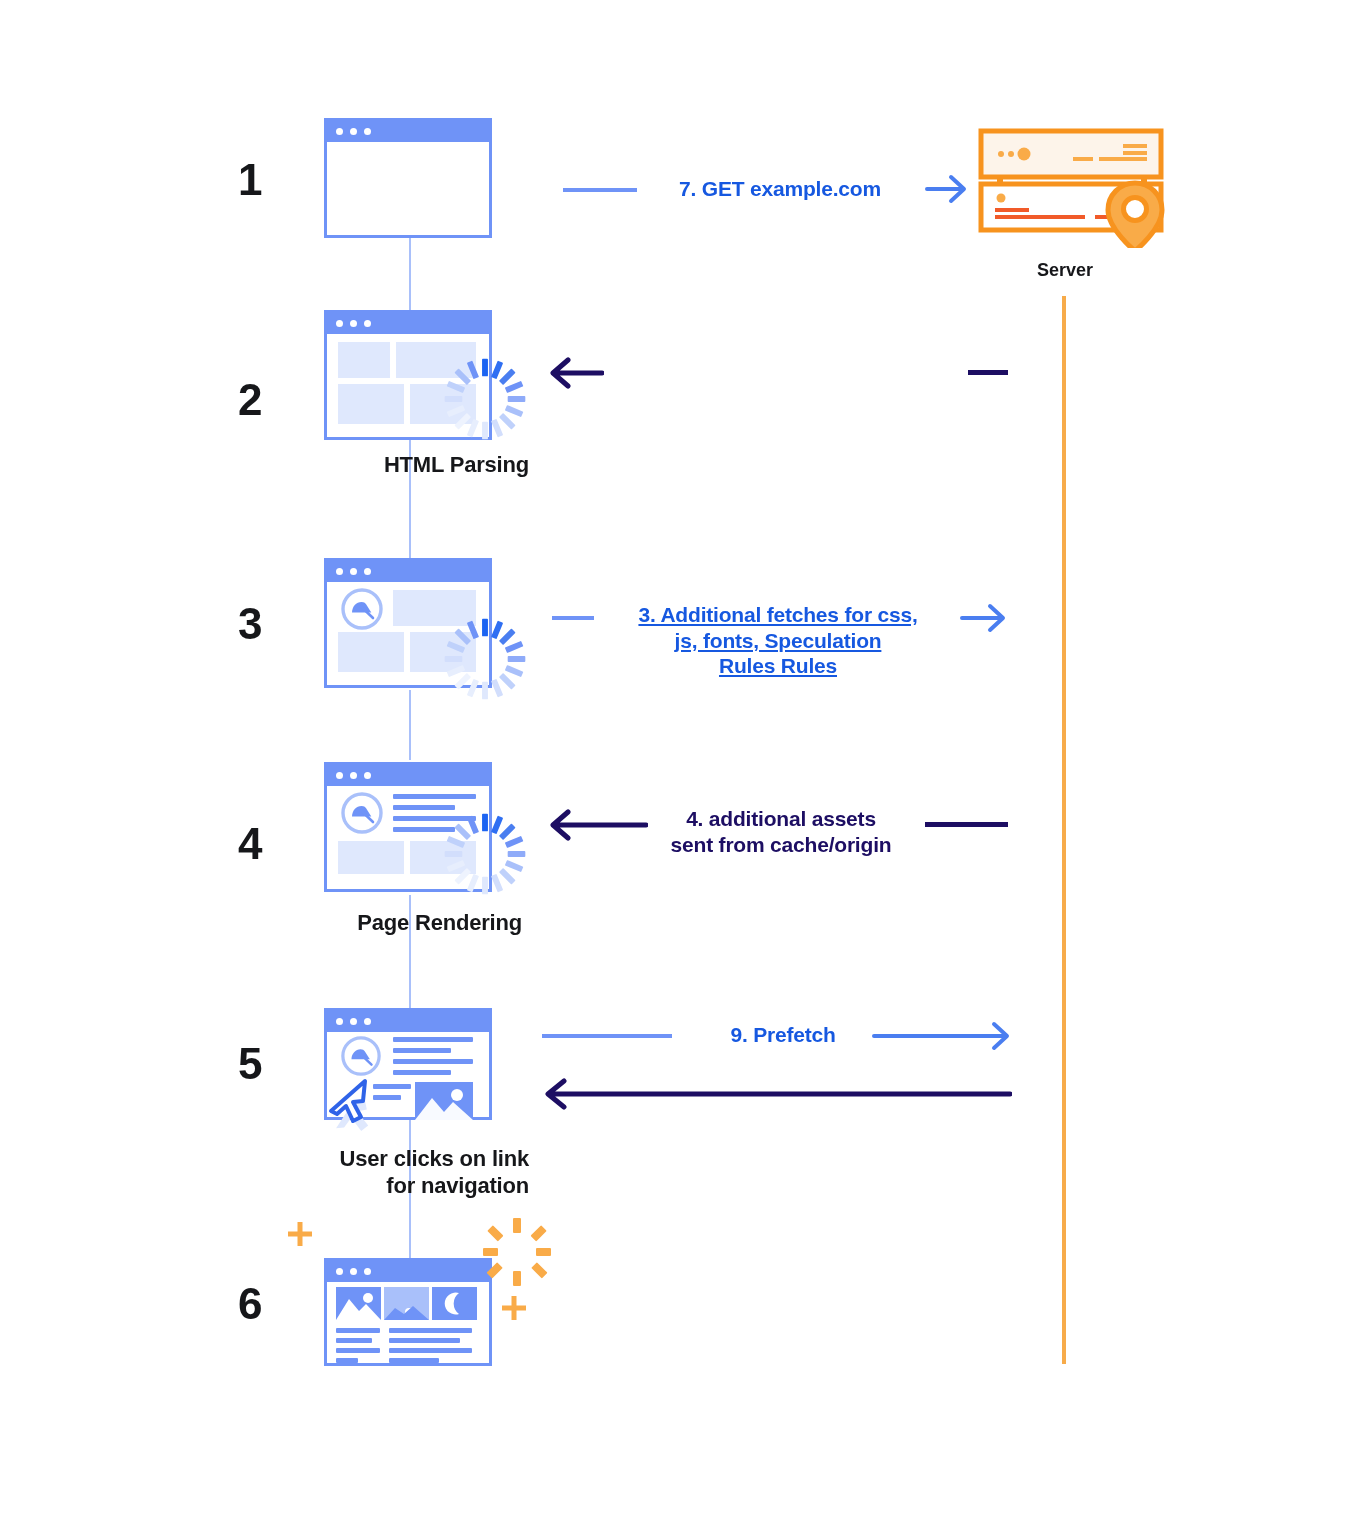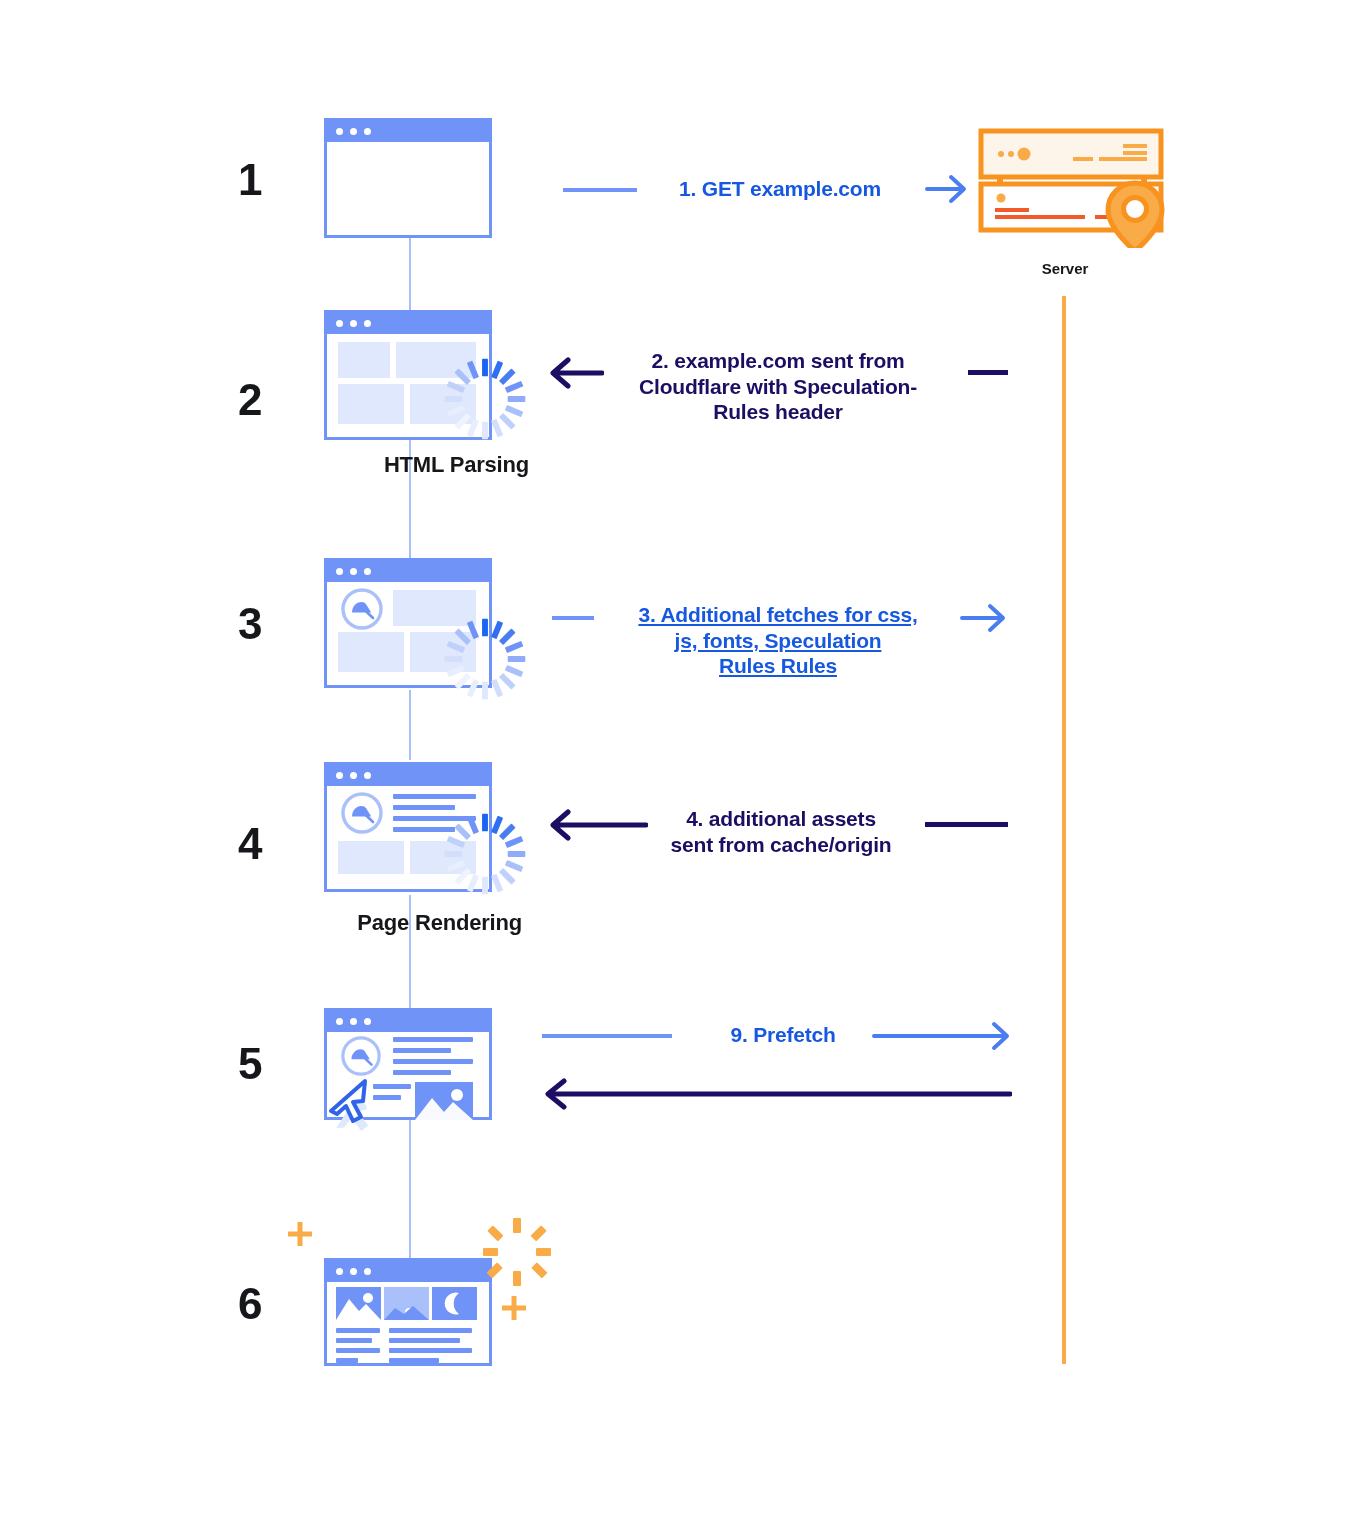--- a/index.html
+++ b/index.html
@@ -70,21 +70,21 @@
   .msg-blue{color:#1658e0;font-size:21px;}
   .msg-navy{color:#1d0e63;font-size:21px;}
 
   .rule{position:absolute;height:4px;border-radius:0;}
   .rule.blue{background:#6f93f7;}
   .rule.navy{background:#1d0e63;height:5px;}
 
   
   .server-label{
     position:absolute;
-    font-size:15px;
+    font-size:18px;
     font-weight:700;
     color:#16171a;
     text-align:center;
   }
   .lifeline{position:absolute;width:4px;background:#f7ab4a;}
 
   
   .caption{
     position:absolute;
     text-align:right;
@@ -265,20 +265,21 @@
         <circle cx="42" cy="13" r="6" fill="#ffffff"></circle>
         <path d="M0 38 L17 16 L29 30 L38 20 L58 38 Z" fill="#ffffff" opacity="0.95"></path>
       </svg>
 
       <svg style="position:absolute;left:-2px;top:45px;" width="56" height="56" viewBox="0 0 56 56">
         <path d="M6 40 L40 6 L40 28 L30 28 L38 44 L30 48 L23 33 L14 41 Z" fill="#dfe8fd" transform="translate(2,8) rotate(-12 23 27)"></path>
         <path d="M6 34 L40 4 L38 24 L28 25 L36 40 L28 44 L21 29 L12 37 Z" fill="#ffffff" stroke="#2f63e8" stroke-width="4" stroke-linejoin="round"></path>
       </svg>
     </div>
   </div>
+  <div class="caption" style="left:289px;top:1146px;width:240px;"><span>User clicks on link</span><br><span>for navigation</span></div>
 
   <div class="browser" style="left:324px;top:1258px;width:168px;height:108px;">
     <div class="bar">
       <i></i>
       <i></i>
       <i></i>
     </div>
     <div class="body">
 
       <svg style="position:absolute;left:9px;top:5px;" width="45" height="33" viewBox="0 0 45 33">
@@ -350,31 +351,28 @@
     <rect x="20" y="87" width="90" height="4" fill="#f15a29"></rect>
     <rect x="120" y="87" width="22" height="4" fill="#f15a29"></rect>
 
     <path d="M160 55 c-15 0 -27 12 -27 27 c0 19 27 41 27 41 c0 0 27 -22 27 -41 c0 -15 -12 -27 -27 -27 z" fill="#f9ab48" stroke="#f7931e" stroke-width="5"></path>
     <circle cx="160" cy="81" r="11.5" fill="#ffffff" stroke="#f7931e" stroke-width="5"></circle>
   </svg>
   <div class="server-label" style="left:965px;top:260px;width:200px;">Server</div>
   <div class="lifeline" style="left:1062px;top:296px;height:1068px;"></div>
 
   <div class="rule blue" style="left:563px;top:188px;width:74px;"></div>
-  <div class="msg-text msg-blue" style="left:655px;top:176px;width:250px;">1. GET example.com</div>
+  <div class="msg-text msg-blue" style="left:655px;top:176px;width:250px;">7. GET example.com</div>
   <svg class="abs" style="left:925px;top:172px;" width="44" height="34" viewBox="0 0 44 34">
     <path d="M2 17 H38 M26 5 L39 17 L26 29" stroke="#4a7ef0" stroke-width="4" fill="none" stroke-linecap="round" stroke-linejoin="round"></path>
   </svg>
 
   <svg class="abs" style="left:548px;top:356px;" width="56" height="34" viewBox="0 0 56 34">
     <path d="M54 17 H6 M20 4 L5 17 L20 30" stroke="#1d0e63" stroke-width="5" fill="none" stroke-linecap="round" stroke-linejoin="round"></path>
   </svg>
-  <div class="msg-text msg-navy" style="left:608px;top:348px;width:340px;">
-    <span>2. example.com sent from</span><br><span>Cloudflare with Speculation-</span><br><span>Rules header</span>
-  </div>
   <div class="rule navy" style="left:968px;top:370px;width:40px;"></div>
 
   <div class="rule blue" style="left:552px;top:616px;width:42px;"></div>
   <div class="msg-text msg-blue" style="left:608px;top:602px;width:340px;text-decoration:underline;">
     <span>3. Additional fetches for css,</span><br><span>js, fonts, Speculation</span><br><span>Rules Rules</span>
   </div>
   <svg class="abs" style="left:960px;top:602px;" width="48" height="32" viewBox="0 0 48 32">
     <path d="M2 16 H42 M30 4 L43 16 L30 28" stroke="#4a7ef0" stroke-width="4" fill="none" stroke-linecap="round" stroke-linejoin="round"></path>
   </svg>
 

